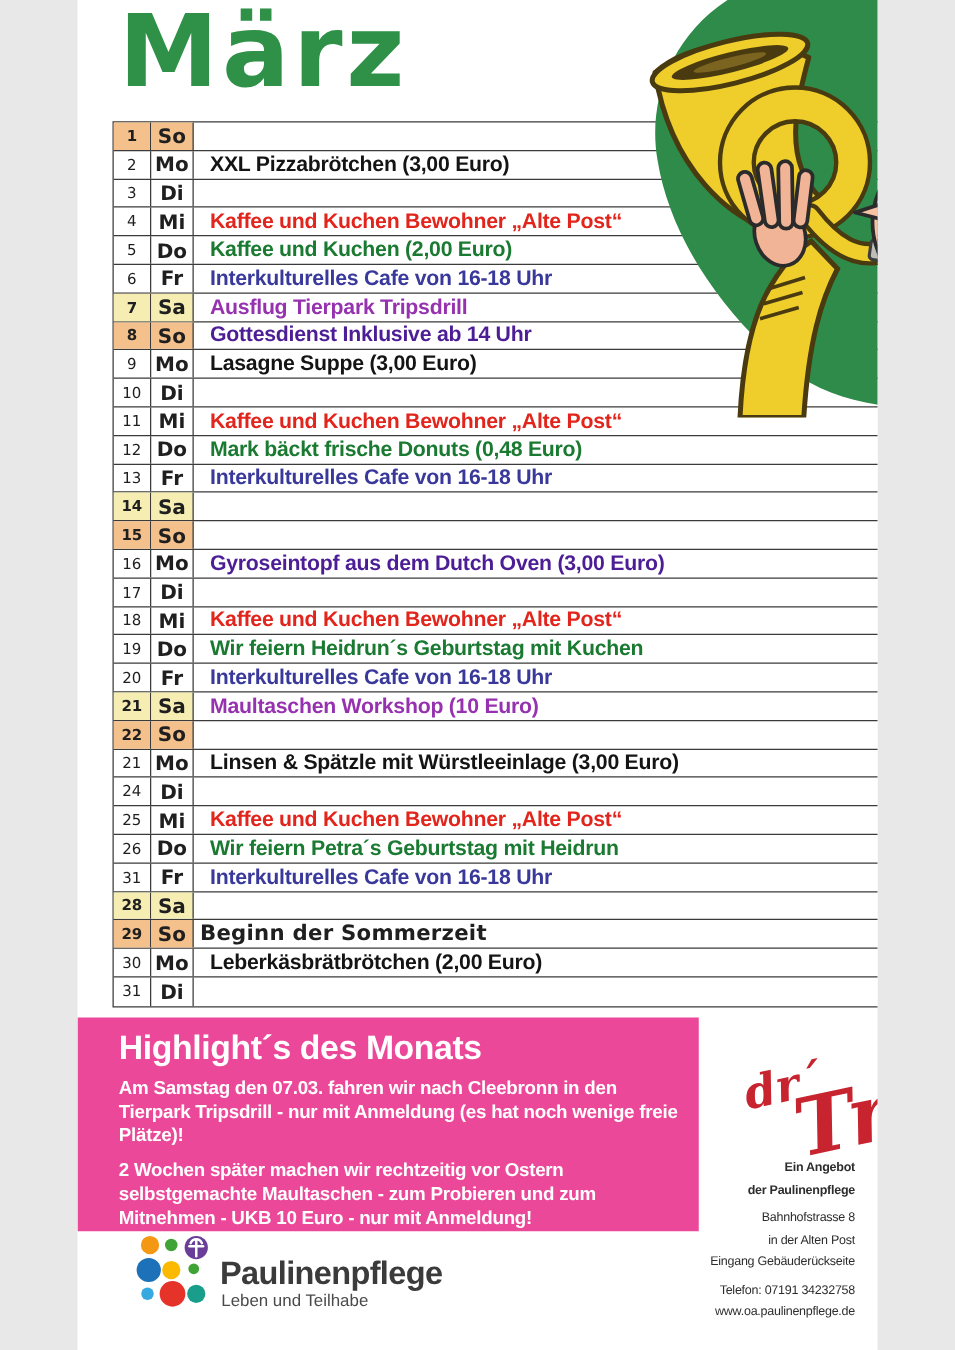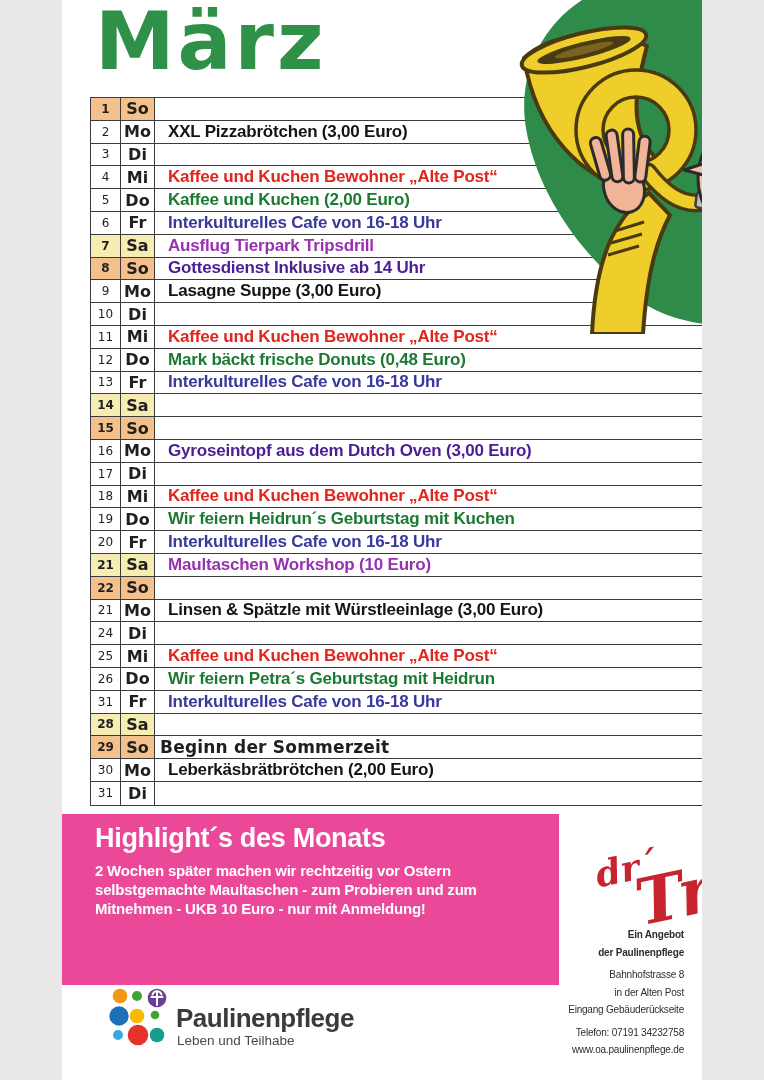--- a/index.html
+++ b/index.html
@@ -331,20 +331,21 @@
       <ellipse cx="128" cy="188" rx="20" ry="25" transform="rotate(-18 128 188)"></ellipse>
       <rect x="99" y="137" width="11" height="44" rx="5.5" transform="rotate(-16 104 159)"></rect>
       <rect x="113" y="130" width="11" height="52" rx="5.5" transform="rotate(-8 118 156)"></rect>
       <rect x="127" y="129" width="11" height="54" rx="5.5" transform="rotate(-1 132 156)"></rect>
       <rect x="141" y="136" width="11" height="46" rx="5.5" transform="rotate(7 146 159)"></rect>
     </g>
   </svg>
 
   <div class="highlight-box">
     <div class="highlight-title">Highlight´s des Monats</div>
+    <p>Am Samstag den 07.03. fahren wir nach Cleebronn in den Tierpark Tripsdrill - nur mit Anmeldung (es hat noch wenige freie Plätze)!</p>
     <p>2 Wochen später machen wir rechtzeitig vor Ostern selbstgemachte Maultaschen - zum Probieren und zum Mitnehmen - UKB 10 Euro - nur mit Anmeldung!</p>
   </div>
 
   <svg class="treff-logo" viewBox="0 0 205 118">
     <g transform="rotate(-12 60 70)" fill="#C72430" font-family="DejaVu Serif, serif" font-style="italic" font-weight="bold">
       <text x="6" y="52" font-size="36">dr´</text>
       <text x="40" y="98" font-size="64">Treff</text>
     </g>
   </svg>
 

